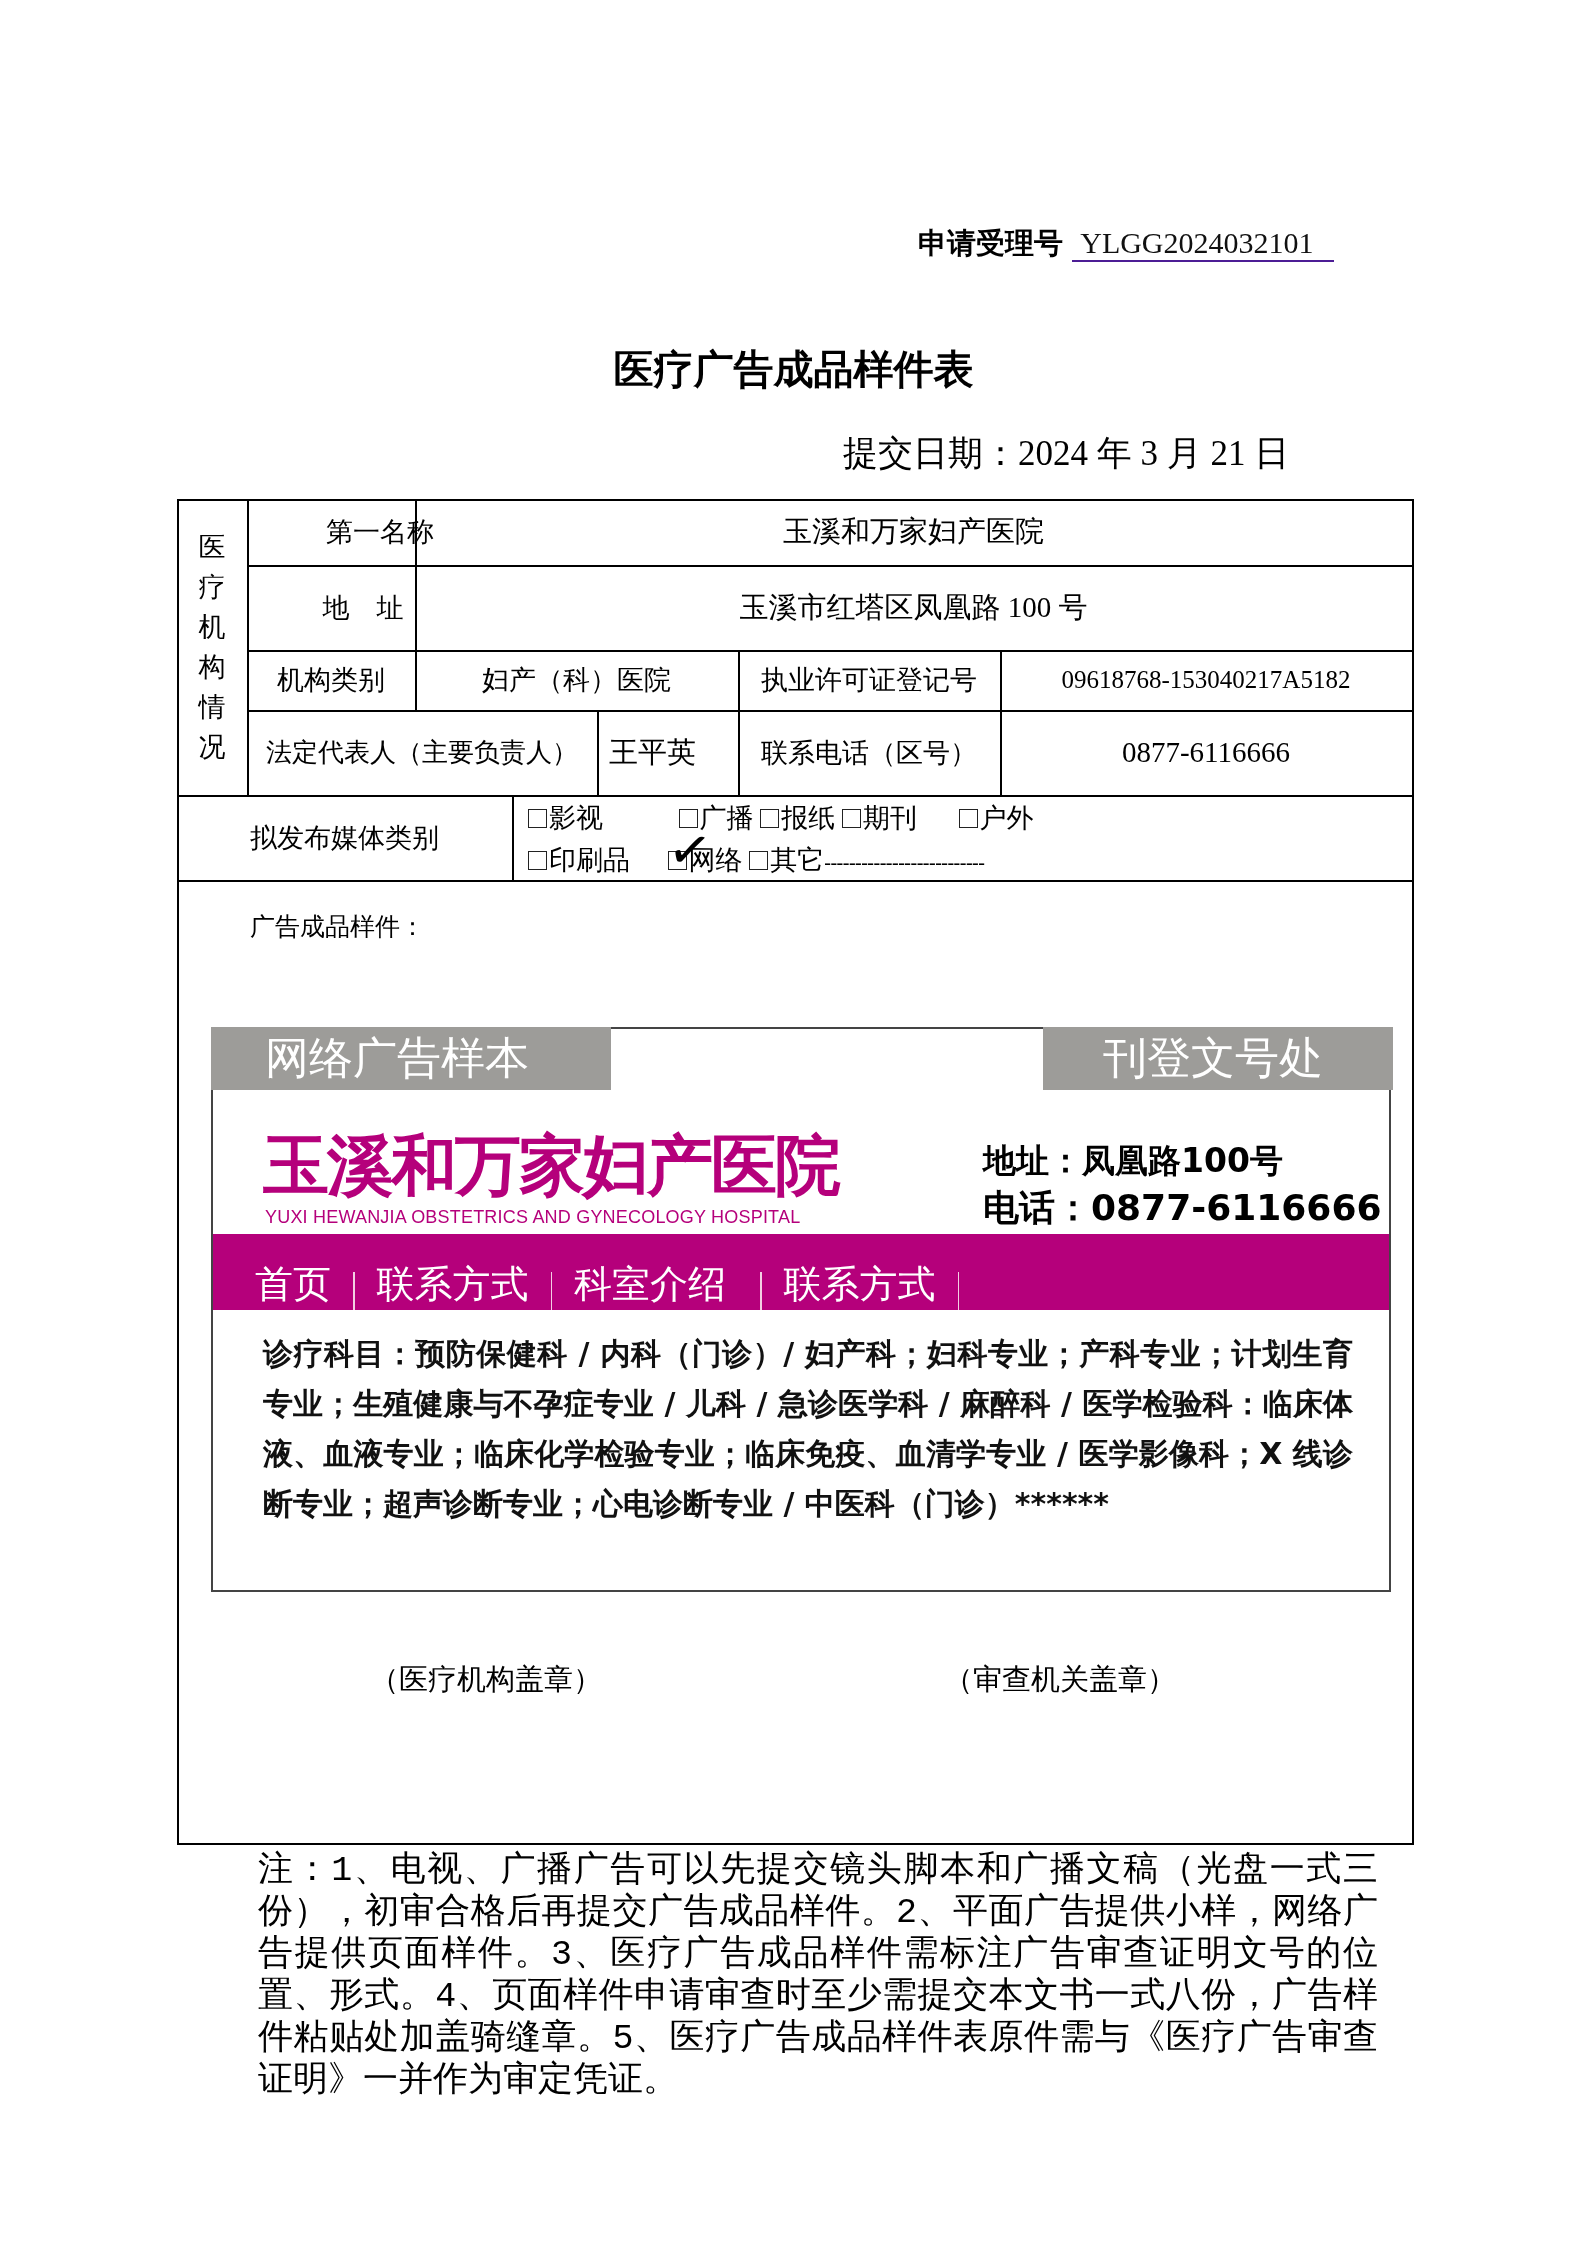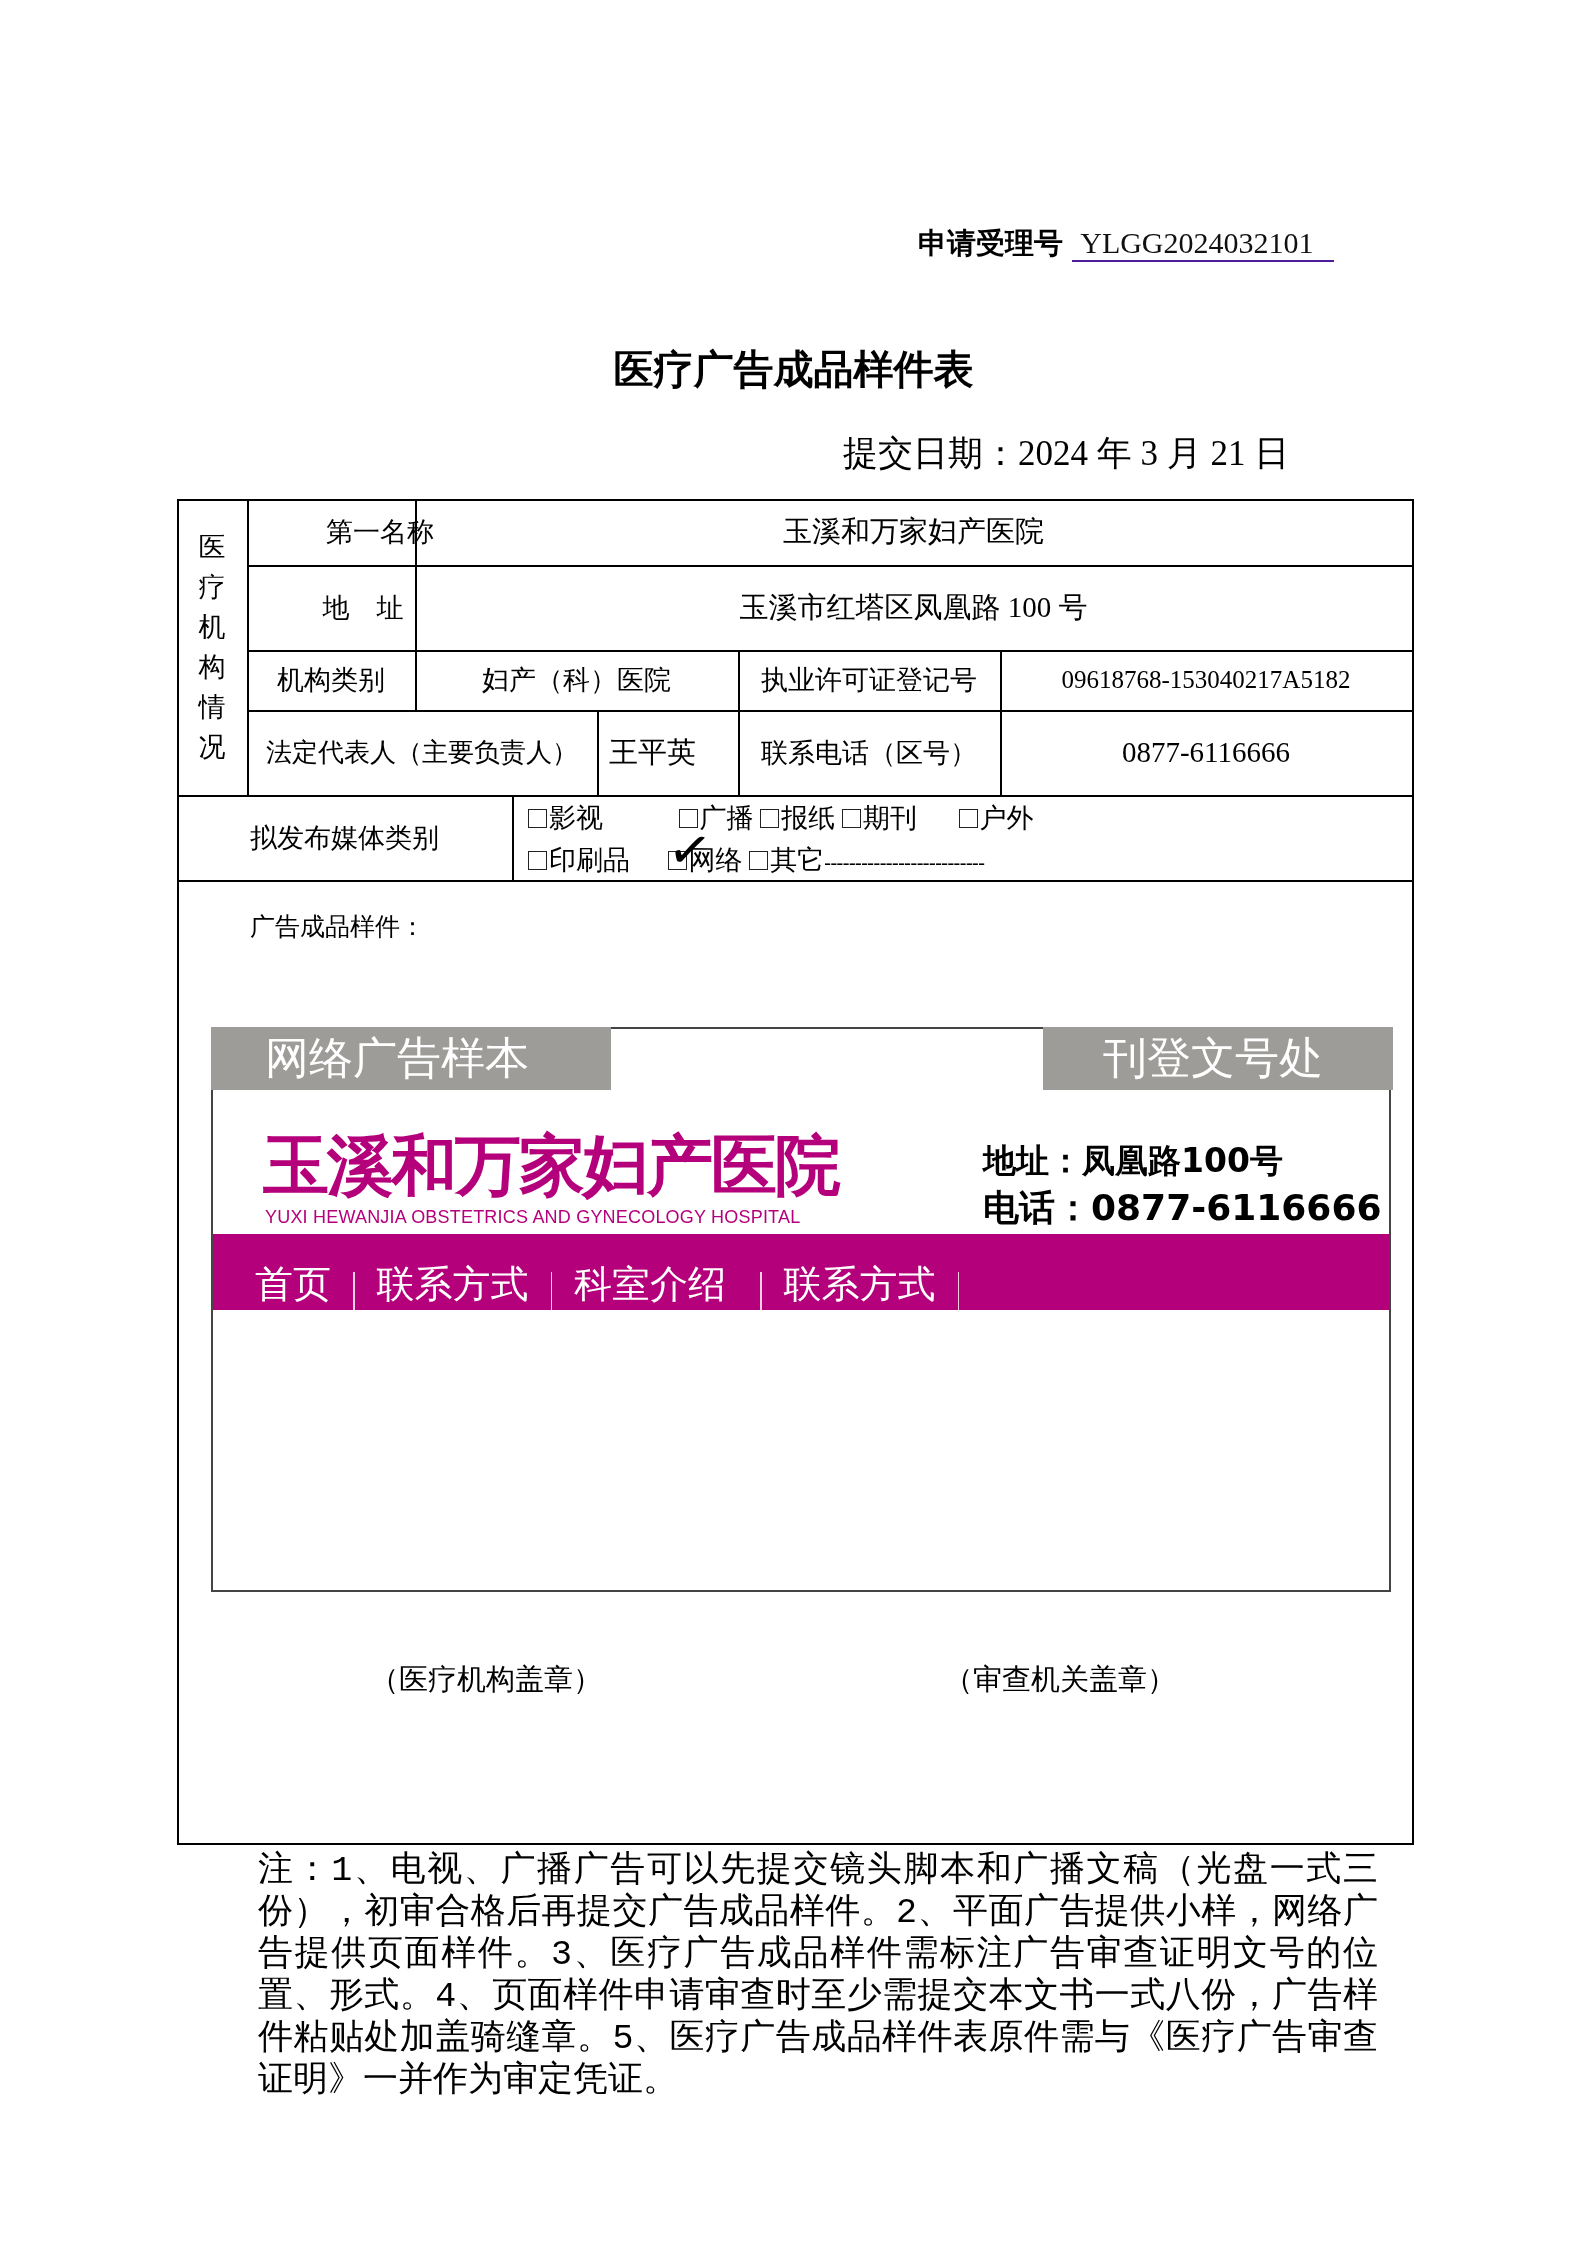--- a/index.html
+++ b/index.html
@@ -135,18 +135,19 @@
   <div id="nav-bar">
     <span class="nav-item">首页</span>
       <span class="nav-sep"></span>
     <span class="nav-item">联系方式</span>
       <span class="nav-sep"></span>
     <span class="nav-item">科室介绍</span>
       <span class="nav-sep" style="margin-left:34px;"></span>
     <span class="nav-item">联系方式</span>
       <span class="nav-sep"></span>
   </div>
+  <div id="dept-text">诊疗科目：预防保健科 / 内科（门诊）/ 妇产科；妇科专业；产科专业；计划生育专业；生殖健康与不孕症专业 / 儿科 / 急诊医学科 / 麻醉科 / 医学检验科：临床体液、血液专业；临床化学检验专业；临床免疫、血清学专业 / 医学影像科；X 线诊断专业；超声诊断专业；心电诊断专业 / 中医科（门诊）******</div>
 </div>
 
 <div class="stamp" style="left:370px;">（医疗机构盖章）</div>
 <div class="stamp" style="left:944px;">（审查机关盖章）</div>
 
 <div id="notes" class="abs">注：1、电视、广播广告可以先提交镜头脚本和广播文稿（光盘一式三份），初审合格后再提交广告成品样件。2、平面广告提供小样，网络广告提供页面样件。3、医疗广告成品样件需标注广告审查证明文号的位置、形式。4、页面样件申请审查时至少需提交本文书一式八份，广告样件粘贴处加盖骑缝章。5、医疗广告成品样件表原件需与《医疗广告审查证明》一并作为审定凭证。</div>
 
 </body></html>

